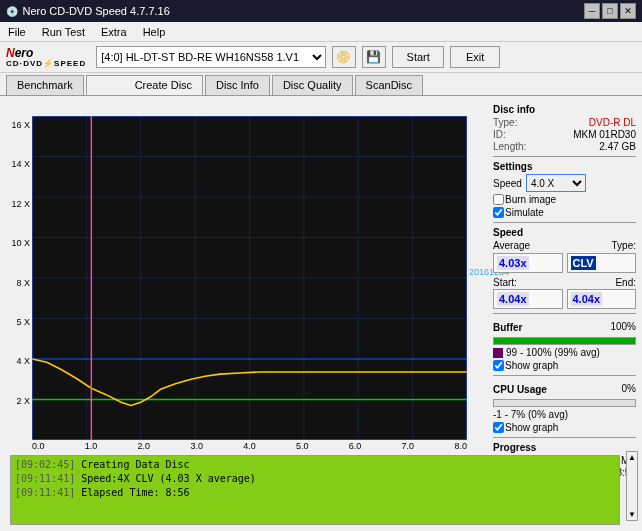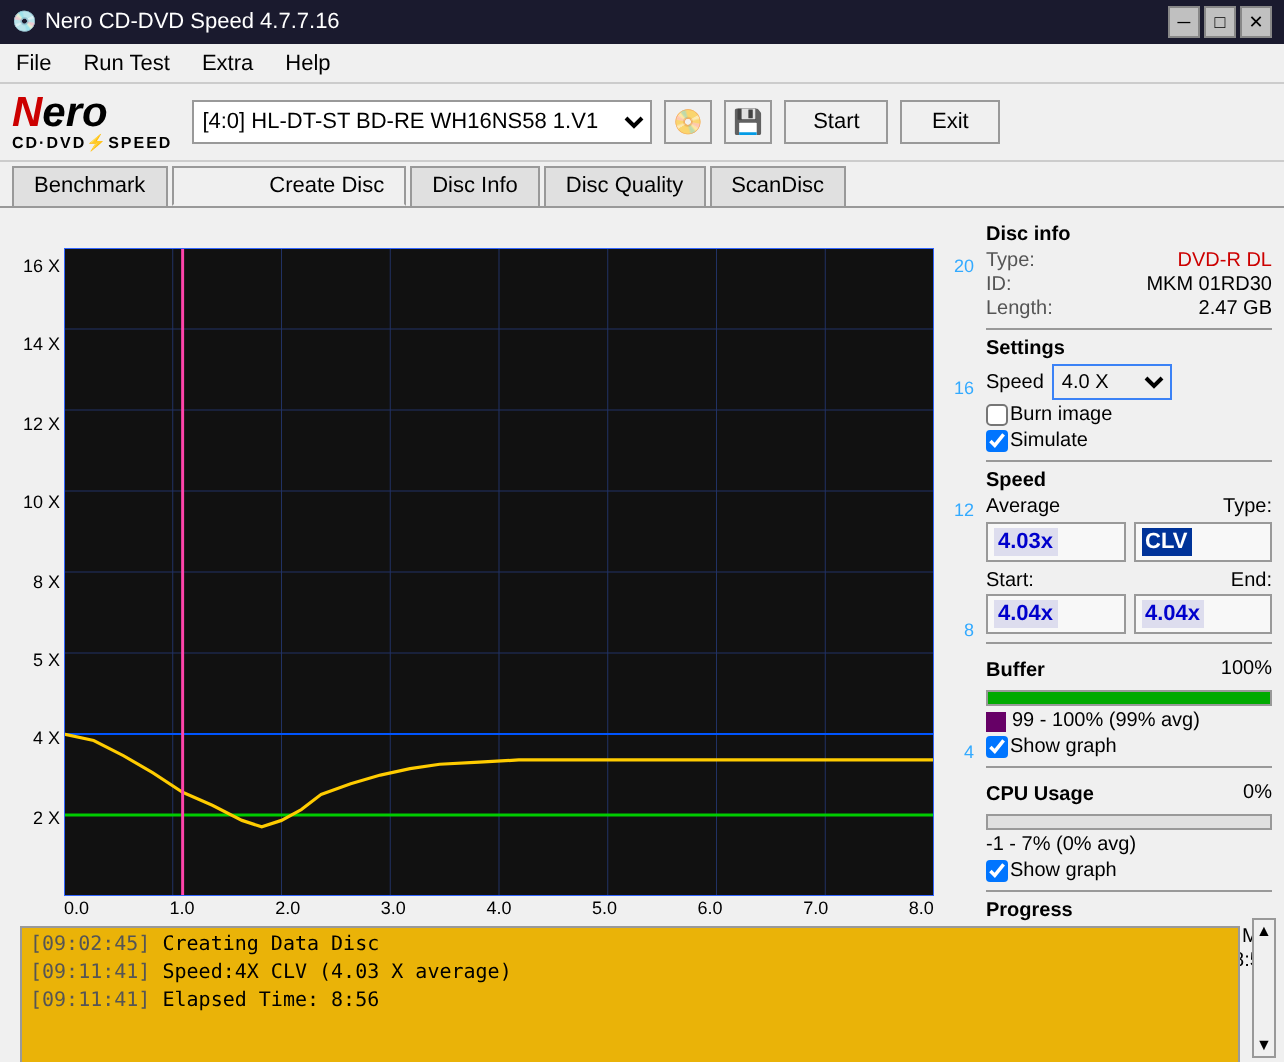--- a/index.html
+++ b/index.html
@@ -17,21 +17,21 @@
     
     
     .toolbar { display: flex; align-items: center; padding: 4px 6px; gap: 6px; background: #f0f0f0; border-bottom: 1px solid #ccc; }
     .drive-select { width: 230px; height: 22px; font-size: 11px; border: 1px solid #999; background: white; }
     .toolbar-icon-btn { width: 24px; height: 22px; border: 1px solid #999; background: #f0f0f0; display: flex; align-items: center; justify-content: center; cursor: pointer; font-size: 12px; }
     .start-btn { width: 52px; height: 22px; border: 1px solid #999; background: #f0f0f0; cursor: pointer; font-size: 11px; }
     .exit-btn { width: 50px; height: 22px; border: 1px solid #999; background: #f0f0f0; cursor: pointer; font-size: 11px; }
     
     
     .logo-area { display: flex; flex-direction: column; align-items: flex-start; margin-right: 4px; }
-    .logo-nero { color: #000; font-size: 21px; font-weight: bold; font-style: italic; line-height: 1; }
+    .logo-nero { color: #000; font-size: 12px; font-weight: bold; font-style: italic; line-height: 1; }
     .logo-nero span { color: #cc0000; }
     .logo-sub { color: #000; font-size: 8px; font-weight: bold; letter-spacing: 1px; }
     
     
     .tabs { display: flex; border-bottom: 1px solid #999; background: #f0f0f0; padding: 0 6px; padding-top: 2px; }
     .tab { padding: 3px 10px; font-size: 11px; border: 1px solid #999; border-bottom: none; background: #e0e0e0; margin-right: 2px; cursor: pointer; color: #000; }
     .tab.active { background: #f0f0f0; border-bottom: 1px solid #f0f0f0; font-weight: normal; padding-left: 48px; }
     
     
     .content { display: flex; height: 355px; }
@@ -53,24 +53,24 @@
     .speed-box { flex: 1; border: 1px solid #999; padding: 2px 3px; background: #f8f8f8; }
     .speed-box-value { font-size: 11px; font-weight: bold; color: #0000cc; background: #dde; padding: 1px 2px; display: inline-block; }
     .speed-box-value.clv { background: #003399; color: white; }
     
     
     .buffer-bar-container { background: #e0e0e0; height: 8px; border: 1px solid #999; margin: 2px 0; }
     .buffer-bar { background: #00aa00; height: 100%; }
     .purple-box { width: 10px; height: 10px; background: #660066; display: inline-block; margin-right: 3px; }
     
     
-    .log-area { background: #eab308; border: 1px solid #999; margin: 4px 6px; height: 70px; overflow-y: auto; padding: 2px 4px; font-size: 10px; font-family: monospace; }
+    .log-area { background: #84cc16; border: 1px solid #999; margin: 4px 6px; height: 70px; overflow-y: auto; padding: 2px 4px; font-size: 10px; font-family: monospace; }
     .log-entry { line-height: 1.4; }
     .y-axis { width: 28px; display: flex; flex-direction: column; justify-content: space-between; align-items: flex-end; padding: 4px 2px 16px 0; font-size: 9px; color: #000; }
-    .y-axis-right { width: 20px; display: flex; flex-direction: column; justify-content: space-between; align-items: flex-end; padding: 4px 0 16px 2px; font-size: 9px; color: #3af; }
+    .y-axis-right { width: 20px; display: flex; flex-direction: row; justify-content: space-between; align-items: center; padding: 4px 0 16px 2px; font-size: 9px; color: #3af; }
   </style>
 </head>
 <body>
 
 <div class="titlebar">
   <div class="titlebar-left">
     <span style="font-size:10px;">💿</span>
     <span>Nero CD-DVD Speed 4.7.7.16</span>
   </div>
   <div class="titlebar-controls">

